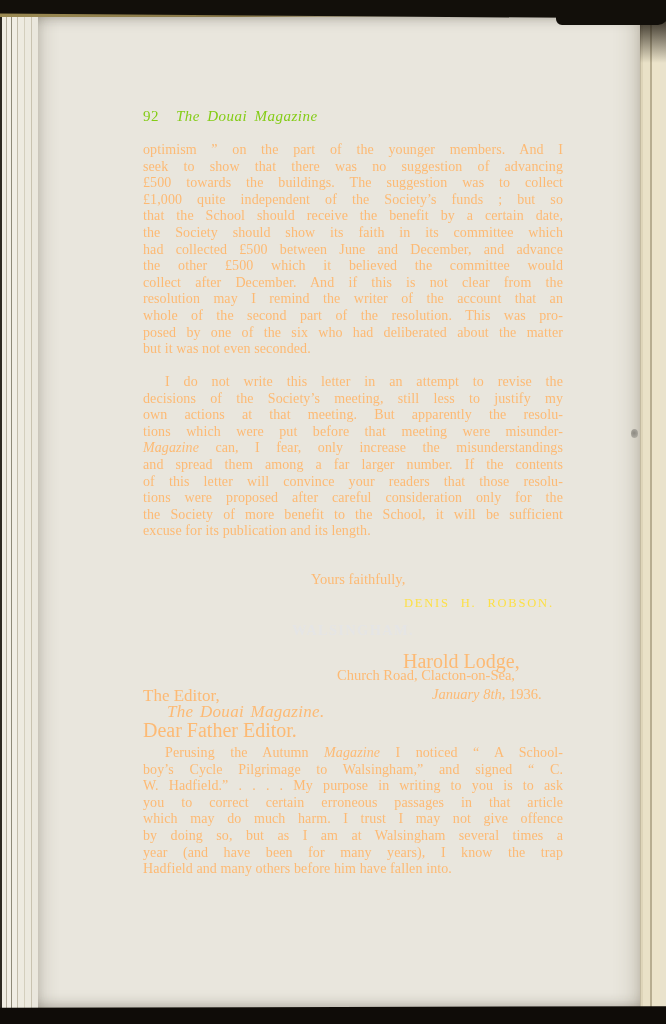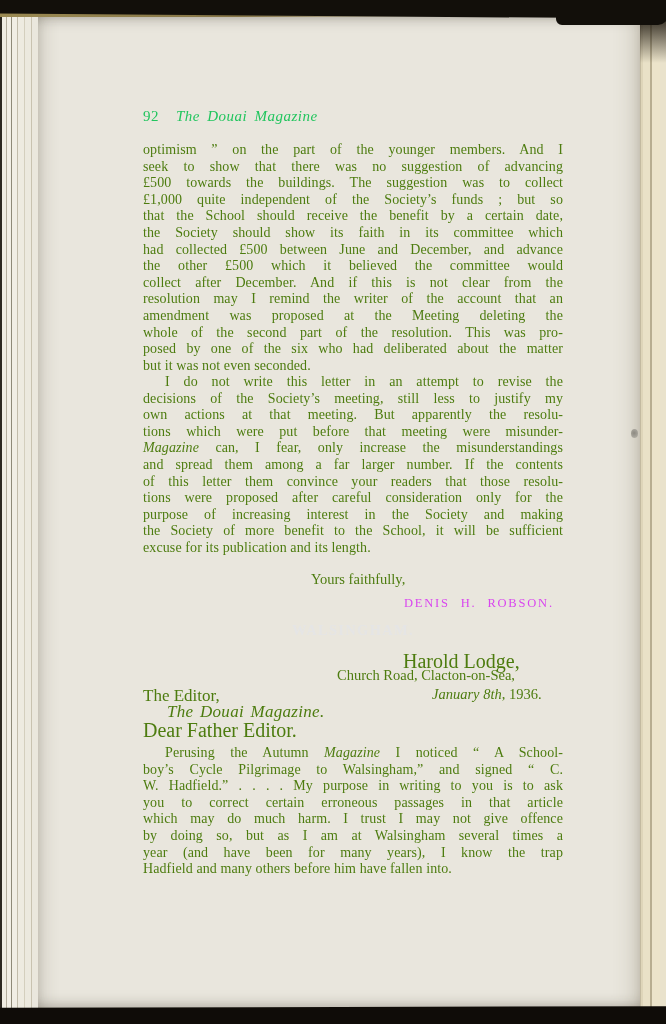--- a/index.html
+++ b/index.html
@@ -52,37 +52,37 @@
   .cover-bottom{
     position:absolute;bottom:-7px;left:-6px;width:678px;height:24px;
     background:#0f0c08;transform:rotate(-0.15deg);
   }
   .speck{
     position:absolute;left:631px;top:429px;width:7px;height:9px;border-radius:50%;
     background:radial-gradient(circle at 45% 45%,#8d8a82,#aba89f 70%,rgba(171,168,159,0));
   }
 
   
-  .txt{position:absolute;color:#4d7c0f;}
-  .running-head{left:143px;top:108px;font-size:15px;color:#22c55e;}
+  .txt{position:absolute;color:#fdba74;}
+  .running-head{left:143px;top:108px;font-size:15px;color:#84cc16;}
   .running-head .pagenum{margin-right:17px;letter-spacing:.5px;}
   .running-head em{letter-spacing:.5px;word-spacing:3px;}
 
   .para{width:420px;font-size:14px;}
   .line{height:16.6px;line-height:16.6px;white-space:normal;letter-spacing:.1px;}
   .line.j{text-align:justify;text-align-last:justify;}
   .line.ind{text-indent:22px;}
   em{font-style:italic;}
 
   .p1{left:143px;top:142px;}
   .p2{left:143px;top:374px;}
   .p3{left:143px;top:745px;}
 
   .valediction{left:311px;top:571px;font-size:14.5px;line-height:17px;}
-  .signature{left:404px;top:596px;font-size:12.5px;letter-spacing:1.8px;word-spacing:6px;color:#d946ef;}
+  .signature{left:404px;top:596px;font-size:12.5px;letter-spacing:1.8px;word-spacing:6px;color:#fde047;}
   .section-heading{left:143px;top:622px;width:420px;text-align:center;
     font-weight:bold;font-size:14.5px;letter-spacing:1.3px;color:#e5e5e5;}
 
   .addr1{left:403px;top:650px;font-size:20px;text-align:right;}
   .addr2{left:337px;top:667px;font-size:14.5px;}
   .recipient{left:143px;top:686px;font-size:17px;}
   .letter-date{left:432px;top:686px;font-size:14.5px;}
   .publication{left:167px;top:702px;font-size:17px;font-style:italic;letter-spacing:.3px;word-spacing:2px;}
   .salutation{left:143px;top:719px;font-size:20px;}
 </style>
@@ -107,35 +107,33 @@
       <div class="line j"><span>optimism ” on the part of the younger members.  And I</span></div>
       <div class="line j"><span>seek to show that there was no suggestion of advancing</span></div>
       <div class="line j"><span>£500 towards the buildings.  The suggestion was to collect</span></div>
       <div class="line j"><span>£1,000 quite independent of the Society’s funds ;  but so</span></div>
       <div class="line j"><span>that the School should receive the benefit by a certain date,</span></div>
       <div class="line j"><span>the Society should show its faith in its committee which</span></div>
       <div class="line j"><span>had collected £500 between June and December, and advance</span></div>
       <div class="line j"><span>the other £500 which it believed the committee would</span></div>
       <div class="line j"><span>collect after December.  And if this is not clear from the</span></div>
       <div class="line j"><span>resolution may I remind the writer of the account that an</span></div>
-      <div class="line j"><span>amendment was proposed at the Meeting deleting the</span></div>
       <div class="line j"><span>whole of the second part of the resolution.  This was pro-</span></div>
       <div class="line j"><span>posed by one of the six who had deliberated about the matter</span></div>
       <div class="line"><span>but it was not even seconded.</span></div>
     </div>
   <div class="txt para p2">
       <div class="line j ind"><span>I do not write this letter in an attempt to revise the</span></div>
       <div class="line j"><span>decisions of the Society’s meeting, still less to justify my</span></div>
       <div class="line j"><span>own actions at that meeting.  But apparently the resolu-</span></div>
       <div class="line j"><span>tions which were put before that meeting were misunder-</span></div>
       <div class="line j"><em>Magazine</em><span> can, I fear, only increase the misunderstandings</span></div>
       <div class="line j"><span>and spread them among a far larger number.  If the contents</span></div>
-      <div class="line j"><span>of this letter them convince your readers that those resolu-</span></div>
+      <div class="line j"><span>of this letter will convince your readers that those resolu-</span></div>
       <div class="line j"><span>tions were proposed after careful consideration only for the</span></div>
-      <div class="line j"><span>purpose of increasing interest in the Society and making</span></div>
       <div class="line j"><span>the Society of more benefit to the School, it will be sufficient</span></div>
       <div class="line"><span>excuse for its publication and its length.</span></div>
     </div>
 
   <div class="txt valediction">Yours faithfully,</div>
   <div class="txt signature">DENIS H. ROBSON.</div>
 
   <div class="txt section-heading">WALSINGHAM.</div>
 
   <div class="txt addr1">Harold Lodge,</div>

